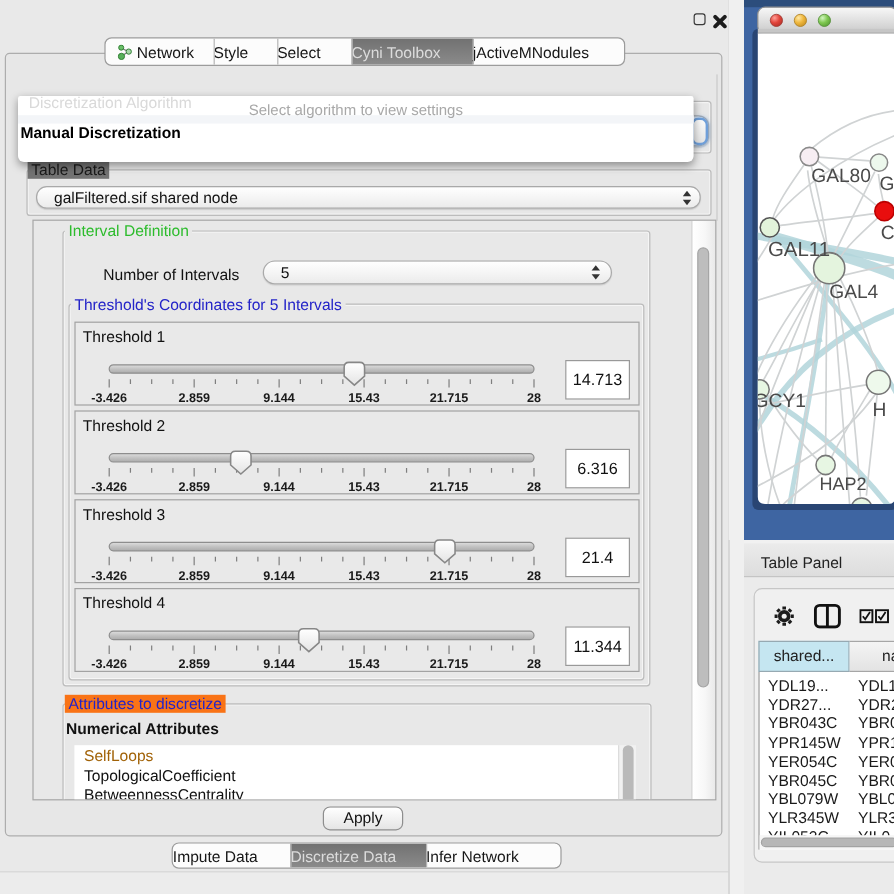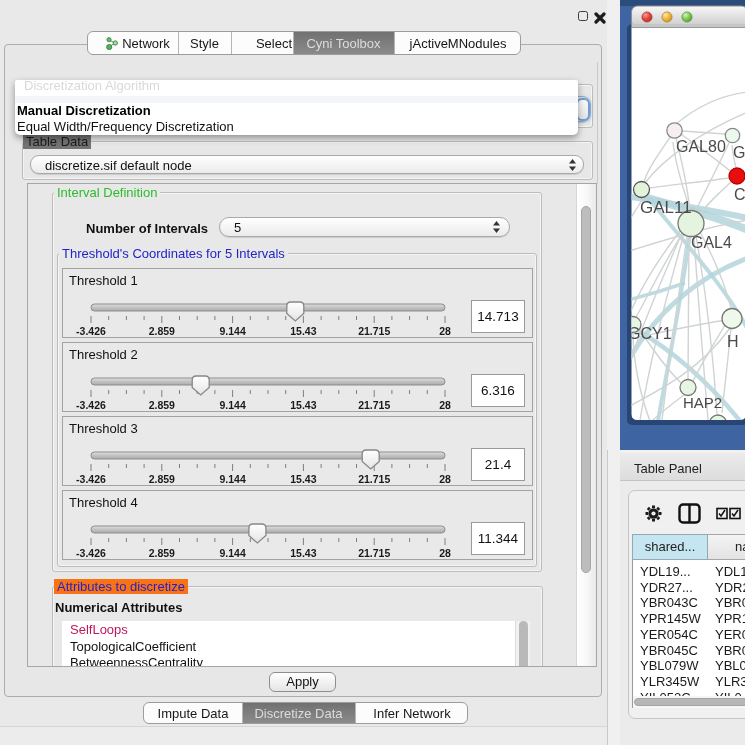--- a/index.html
+++ b/index.html
@@ -5,21 +5,21 @@
   font-family:"Liberation Sans",sans-serif;-webkit-font-smoothing:antialiased}
 .abs{position:absolute}
 #leftwin{position:absolute;left:0;top:0;width:608px;height:745px;background:#e9e9e9}
 #titlebar{position:absolute;left:0;top:0;width:608px;height:29px;
   background:linear-gradient(#f1f1f1,#e1e1e1);border-bottom:1px solid #d4d4d4}
 #titlebar .t{position:absolute;left:8px;top:7px;font-size:13px;color:#111}
 #cpanel{position:absolute;left:4px;top:44px;width:598px;height:653px;
   background:#e7e7e7;border:1px solid #adadad;border-radius:4px}
 .tabbar{position:absolute;background:#fcfcfc;border:1px solid #9c9c9c;border-radius:6px;overflow:hidden}
 .seg{position:absolute;top:0;height:100%;font-size:13px;color:#161616;
-  display:flex;align-items:center;justify-content:center;white-space:nowrap}
+  display:flex;align-items:center;white-space:nowrap}
 .seg.dark{background:linear-gradient(#717171,#8b8b8b);color:#dcdcdc}
 .vsep{position:absolute;top:0;width:1px;height:100%;background:#b5b5b5}
 .etch{position:absolute;border:1px solid #bcbcbc;border-radius:3px;box-shadow:inset 0 0 0 1px rgba(255,255,255,.55)}
 .glabel{position:absolute;font-size:13px;white-space:nowrap;padding:0 3px;z-index:3}
 .combo{position:absolute;border:1px solid #a9a9a9;border-radius:10px;
   background:linear-gradient(#ffffff,#ebebeb);box-shadow:0 1px 1px rgba(0,0,0,.12)}
 .combo .ct{position:absolute;left:14px;top:50%;transform:translateY(-50%);font-size:13px;color:#111;white-space:nowrap}
 .arrows{position:absolute;top:50%;transform:translateY(-50%)}
 .tpanel{position:absolute;left:34px;width:471px;height:70px;border:1px solid #a2a2a2;background:#e9e9e9}
 .ttitle{position:absolute;left:6px;top:4px;font-size:13px;font-weight:normal;color:#111}
@@ -49,32 +49,32 @@
       <div class="vsep" style="left:205px"></div>
       <div class="vsep" style="left:306px"></div>
     </div>
 <div class="abs" style="left:597px;top:62px;width:1px;height:122px;background:#c9c9c9"></div>
 <div class="etch" style="left:22px;top:84px;width:571px;height:44px"></div>
 <div class="combo" style="left:560px;top:96px;width:31px;height:26px;border-radius:9px"></div>
 <div class="abs" style="left:575.5px;top:98px;width:14px;height:23px;border-radius:6px;border:2.5px solid #6f9fd9;box-shadow:0 0 3px 1px rgba(110,159,217,.55);background:linear-gradient(#fafafa,#e4e4e4)"></div>
 <div class="etch" style="left:22px;top:141px;width:571px;height:39px"></div>
 <div class="glabel" style="left:23px;top:134px;color:#1a1a1a;background:#737373">Table Data</div>
 <div class="combo" style="left:30px;top:155px;width:554px;height:19px;border-radius:9px">
-      <span class="ct">discretize.sif default node</span>
+      <span class="ct">galFiltered.sif shared node</span>
       <svg class="arrows" style="right:6px" width="9" height="13">
         <path d="M4.5,0.5 L8,5 L1,5 Z" fill="#333"></path>
         <path d="M1,8 L8,8 L4.5,12.5 Z" fill="#333"></path>
       </svg>
     </div>
 <div class="abs" style="left:27px;top:183px;width:570px;height:484px;border:1px solid #a6a6a6;background:#e8e8e8;overflow:hidden">
 <div class="abs" style="right:0;top:0;width:20px;height:100%;background:linear-gradient(to right,#ffffff,#f7f7f7 55%,#e9e9e9);border-left:1px solid #d6d6d6"></div>
 <div class="abs" style="left:553px;top:22px;width:10px;height:367px;border-radius:5px;background:#bdbdbd;border:1px solid #a5a5a5"></div>
 <div class="etch" style="left:24px;top:8px;width:490px;height:380px"></div>
 <div class="glabel" style="left:26px;top:1px;color:#2dbc2d;background:#e8e8e8">Interval Definition</div>
-<div class="abs" style="left:58px;top:37px;font-size:13px;font-weight:bold;color:#111">Number of Intervals</div>
+<div class="abs" style="left:58px;top:37px;font-size:13px;font-weight:normal;color:#111">Number of Intervals</div>
 <div class="combo" style="left:191px;top:33px;width:291px;height:20px;border-radius:10px">
         <span class="ct">5</span>
         <svg class="arrows" style="right:8px" width="9" height="13">
           <path d="M4.5,0.5 L8,5 L1,5 Z" fill="#333"></path>
           <path d="M1,8 L8,8 L4.5,12.5 Z" fill="#333"></path>
         </svg>
       </div>
 <div class="etch" style="left:29px;top:69px;width:480px;height:314px"></div>
 <div class="glabel" style="left:31px;top:62px;color:#2323c8;background:#e8e8e8">Threshold's Coordinates for 5 Intervals</div>
 <div class="tpanel" style="top:84px">
@@ -260,38 +260,38 @@
           <path d="M 185.9,37.0 q 0,-4 4,-4 h 9 q 4,0 4,4 v 7.5 L 194.4,52.0 L 185.9,44.5 Z" fill="url(#thg)" stroke="#878787" stroke-width="1.3"></path>
         </svg>
         <div class="tval">11.344</div>
       </div>
       <div class="etch" style="left:24px;top:402px;width:491px;height:110px"></div>
 <div class="glabel" style="left:26px;top:395px;color:#2323c8;background:#f97316">Attributes to discretize</div>
 <div class="abs" style="left:27px;top:416px;font-size:13px;font-weight:bold;color:#111">Numerical Attributes</div>
 <div class="abs" style="left:34px;top:437px;width:453px;height:60px;background:#fff"></div>
 <div class="abs" style="left:487px;top:437px;width:15px;height:60px;background:#f1f1f1;border-left:1px solid #dcdcdc"></div>
 <div class="abs" style="left:490.5px;top:437px;width:9px;height:60px;border-radius:4.5px 4.5px 0 0;background:#b9b9b9"></div>
-<div class="abs" style="left:42px;top:438.0px;font-size:13px;color:#be185d">SelfLoops</div>
+<div class="abs" style="left:42px;top:438.0px;font-size:13px;color:#a16207">SelfLoops</div>
 <div class="abs" style="left:42px;top:454.5px;font-size:13px;color:#111">TopologicalCoefficient</div>
 <div class="abs" style="left:42px;top:471.0px;font-size:13px;color:#111">BetweennessCentrality</div>
 </div>
 <div class="abs" style="left:269px;top:672px;width:67px;height:20px;border:1px solid #8e8e8e;border-radius:6px;background:linear-gradient(#ffffff,#e5e5e5);font-size:13px;color:#111;text-align:center;line-height:18px">Apply</div>
 <div class="tabbar" style="left:143px;top:702px;width:325px;height:22px">
       <div class="seg" style="left:0;width:98px">Impute Data</div>
       <div class="seg" style="left:211px;width:114px">Infer Network</div>
       <div class="seg dark" style="left:98px;width:113px">Discretize Data</div>
       <div class="vsep" style="left:98px"></div>
       <div class="vsep" style="left:211px"></div>
     </div>
 <div class="abs" style="left:0;top:726px;width:608px;height:19px;background:#ececec;border-top:1px solid #d6d6d6"></div>
 <div class="abs" style="left:15px;top:80px;width:563px;height:55px;background:#fff;z-index:40;border-radius:2px 2px 5px 5px;box-shadow:0 3px 7px rgba(0,0,0,.38)">
       <div class="abs" style="left:9px;top:-2px;font-size:13px;color:#d9d9d9;white-space:nowrap">Discretization Algorithm</div>
       <div class="abs" style="left:0;top:16px;width:100%;height:7px;background:#f3f5f8"></div>
+      <div class="abs" style="left:0;top:5px;width:100%;text-align:center;font-size:12.5px;color:#a8a8a8">Select algorithm to view settings</div>
       <div class="abs" style="left:2px;top:23px;font-size:13px;font-weight:bold;color:#000;white-space:nowrap">Manual Discretization</div>
-      <div class="abs" style="left:2px;top:39px;font-size:13px;color:#111;white-space:nowrap">Equal Width/Frequency Discretization</div>
     </div>
 </div>
 <div class="abs" style="left:607px;top:0;width:13px;height:745px;background:#f0f0f0;border-left:1px solid #c9c9c9"></div>
 <div class="abs" style="left:610.5px;top:365.5px;width:3.5px;height:3.5px;border-radius:50%;background:#8b9096"></div>
 <svg class="abs" style="left:607px;top:0" width="138" height="450" viewBox="607 0 138 450">
 <defs>
 <radialGradient id="rl" cx="0.35" cy="0.3" r="0.8">
         <stop offset="0" stop-color="#ff9e97"></stop>
         <stop offset="0.5" stop-color="#e2453c"></stop>
         <stop offset="1" stop-color="#b03028"></stop>

